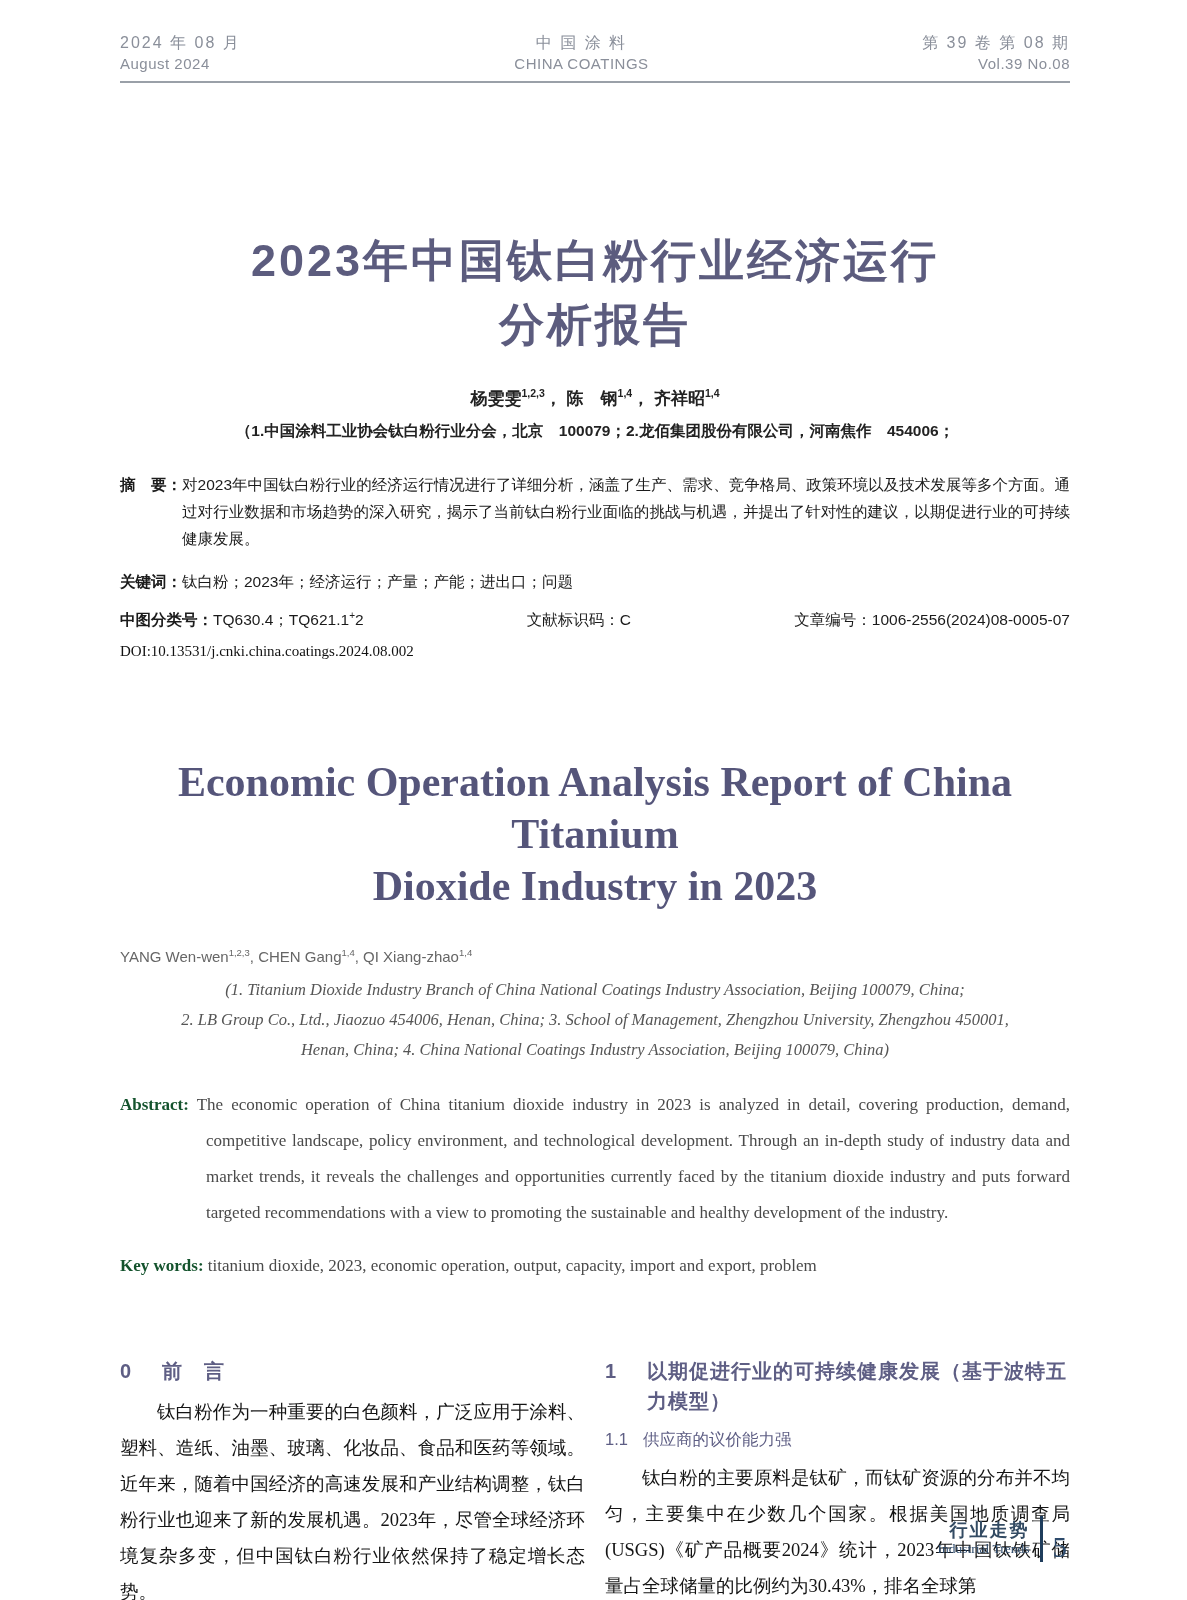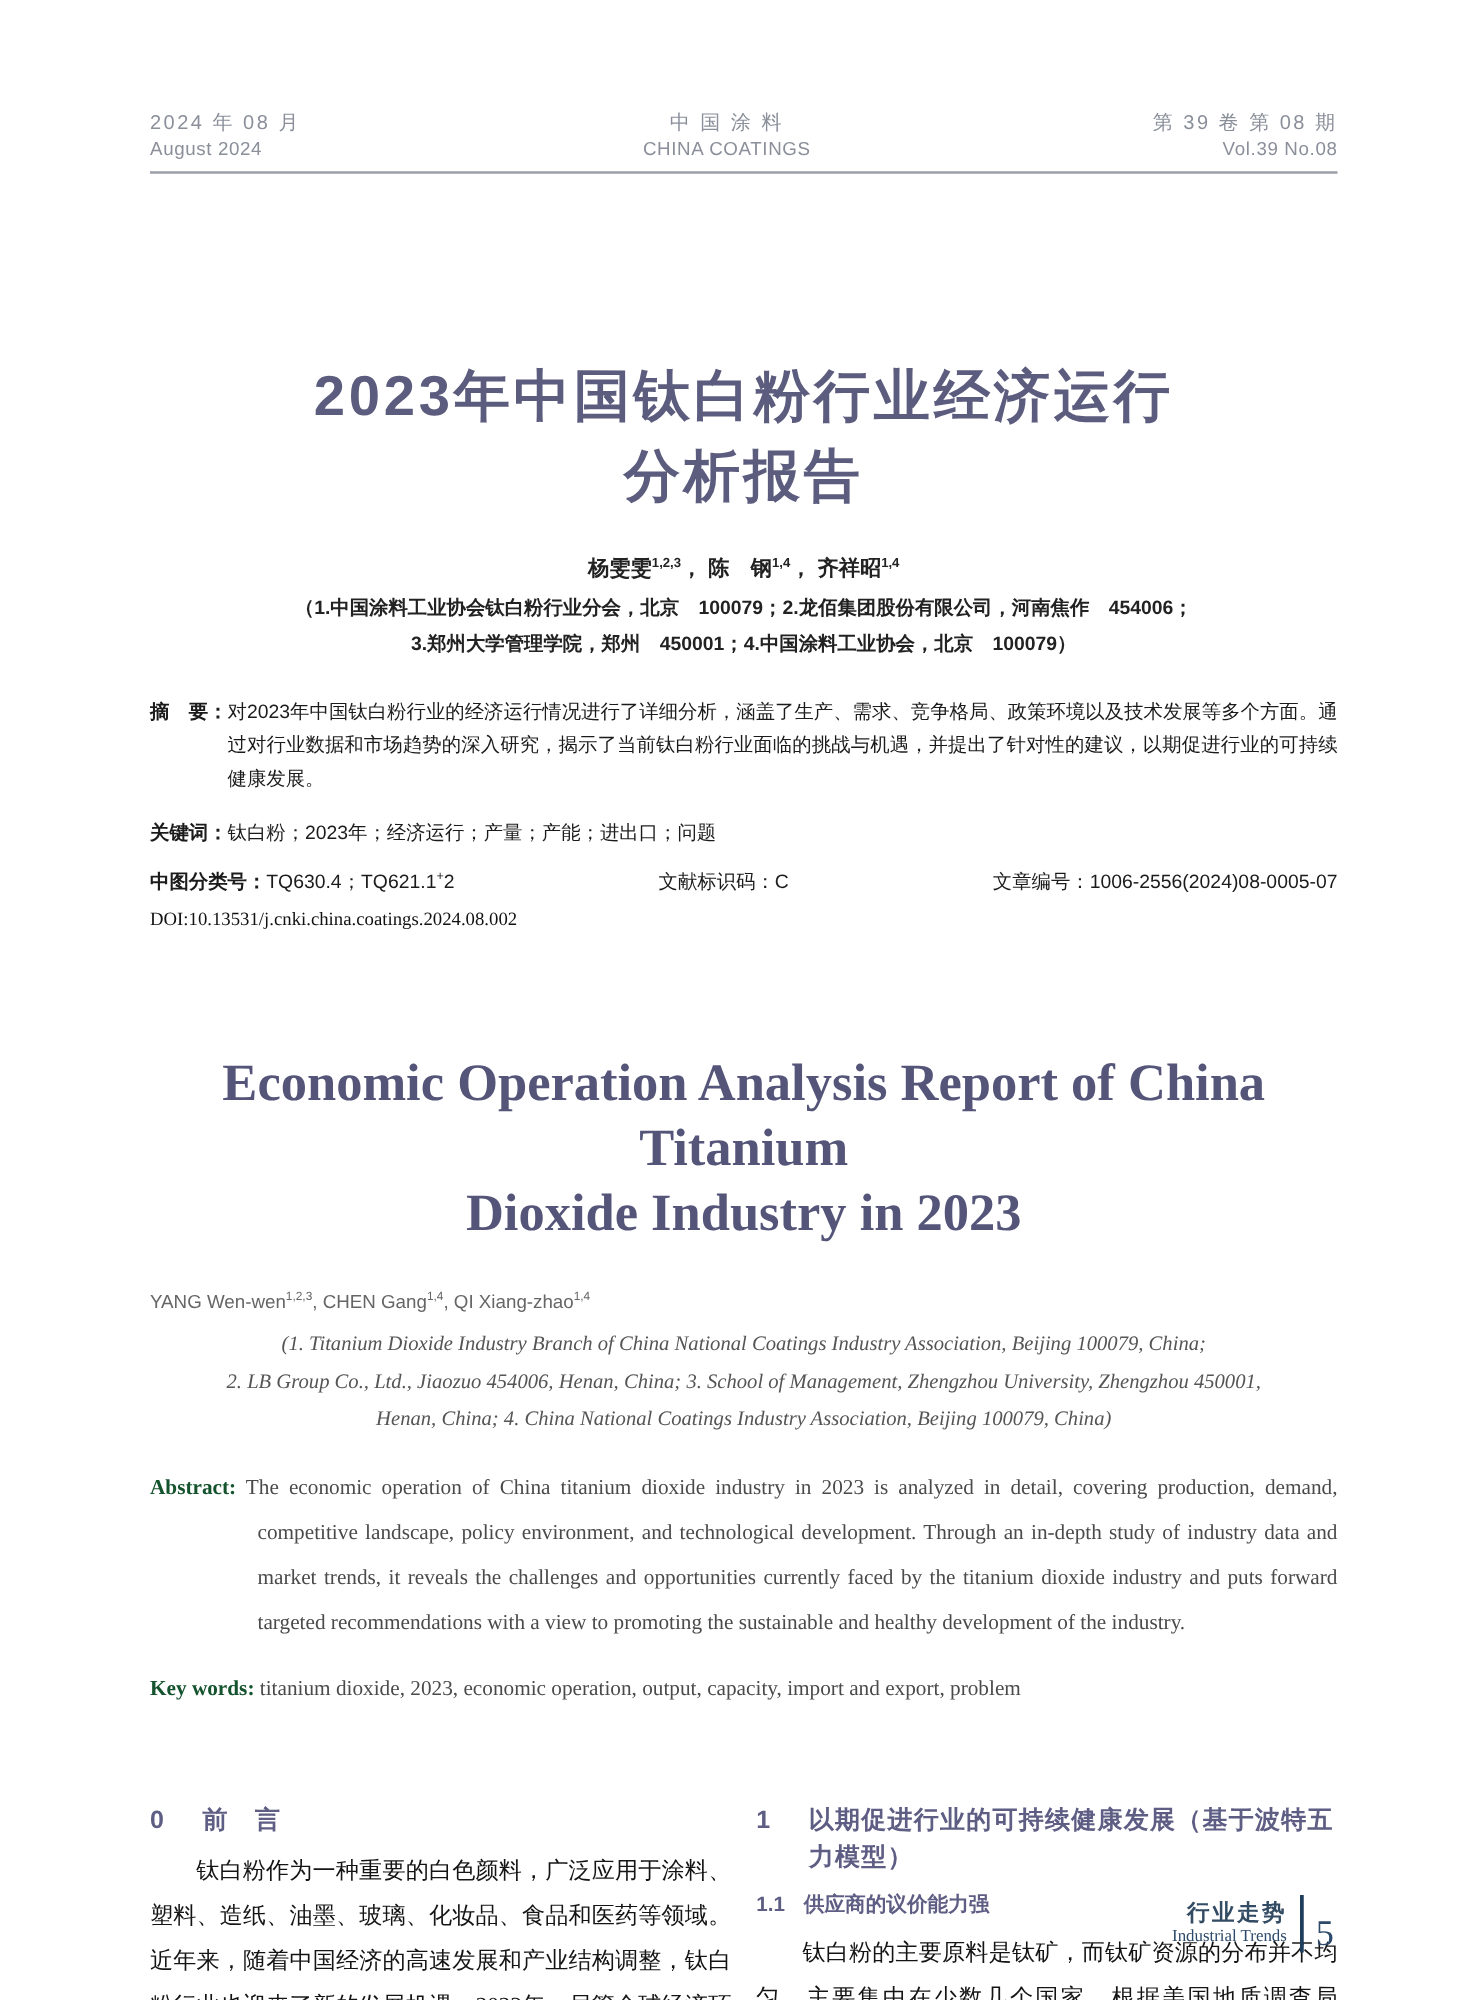--- a/index.html
+++ b/index.html
@@ -1,18 +1,18 @@
 <!DOCTYPE html>
 <html><head>
 <meta charset="utf-8">
 <style>
   html,body{margin:0;padding:0;background:#ffffff;}
   body{width:1187px;height:1600px;overflow:hidden;position:relative;
        font-family:"Liberation Sans",sans-serif;color:#1b1b1b;}
-  .page{padding:88px 117px 0 120px;box-sizing:border-box;width:1187px;height:1600px;position:relative;}
+  .page{padding:32px 117px 0 120px;box-sizing:border-box;width:1187px;height:1600px;position:relative;}
 
   
   .jheader{display:flex;justify-content:space-between;align-items:flex-end;
            color:#8a8f9a;padding-bottom:7px;border-bottom:2px solid #9aa0a8;}
   .jheader .col{line-height:21px;font-size:16px;}
   .jheader .c{text-align:center;}
   .jheader .r{text-align:right;}
   .jheader .cn{letter-spacing:2px;}
   .jheader .en{font-size:15px;letter-spacing:0.5px;}
 
@@ -46,21 +46,21 @@
            padding-left:86px;text-indent:-86px;}
   .hang-en .lbl{font-weight:bold;color:#14532d;font-style:normal;}
   .kw-en{margin-top:2px;}
 
   
   .cols{display:flex;gap:20px;margin-top:72px;min-height:232px;}
   .colL,.colR{width:465px;}
   .sec-h2{display:flex;color:#5e5e84;font-weight:bold;font-size:20px;line-height:30px;margin:0;}
   .sec-h2 .num{flex:0 0 42px;}
   .sec-h2 .t{flex:1;letter-spacing:1px;}
-  .sec-h3{display:flex;color:#5e5e84;font-weight:bold;font-size:16.5px;line-height:26px;
+  .sec-h3{display:flex;color:#5e5e84;font-weight:normal;font-size:16.5px;line-height:26px;
           margin:10px 0 0 0;}
   .sec-h3 .num{flex:0 0 38px;}
   .body-p{margin:8px 0 0 0;font-family:"Liberation Serif",serif;font-size:18.5px;
           line-height:36px;text-align:justify;text-indent:2em;color:#141414;}
 
   
   .pfooter{position:absolute;right:120px;bottom:38px;display:flex;align-items:center;}
   .pfooter .labels{text-align:right;padding-right:10px;}
   .pfooter .cn{font-weight:bold;color:#334b63;font-size:18px;letter-spacing:2px;line-height:20px;}
   .pfooter .en{font-family:"Liberation Serif",serif;color:#2d4a6b;font-size:13.5px;line-height:18px;}
@@ -94,21 +94,20 @@
   </h1>
 
   <div class="authors-cn">
     <span><span>杨雯雯</span><sup>1,2,3</sup><span>，</span></span>
     <span><span>陈　钢</span><sup>1,4</sup><span>，</span></span>
     <span><span>齐祥昭</span><sup>1,4</sup></span>
   </div>
 
   <div class="affil-cn">
     <div>（1.中国涂料工业协会钛白粉行业分会，北京　100079；2.龙佰集团股份有限公司，河南焦作　454006；</div>
-    <div>3.郑州大学管理学院，郑州　450001；4.中国涂料工业协会，北京　100079）</div>
   </div>
 
   <p class="hang-cn"><span class="lbl">摘　要：</span><span>对2023年中国钛白粉行业的经济运行情况进行了详细分析，涵盖了生产、需求、竞争格局、政策环境以及技术发展等多个方面。通过对行业数据和市场趋势的深入研究，揭示了当前钛白粉行业面临的挑战与机遇，并提出了针对性的建议，以期促进行业的可持续健康发展。</span></p>
 
   <p class="hang-cn kw-cn"><span class="lbl">关键词：</span><span>钛白粉；2023年；经济运行；产量；产能；进出口；问题</span></p>
 
   <div class="meta-row">
     <span><span class="lbl">中图分类号：</span><span>TQ630.4；TQ621.1</span><sup>+</sup><span>2</span></span>
     <span>文献标识码：C</span>
     <span>文章编号：1006-2556(2024)08-0005-07</span>

